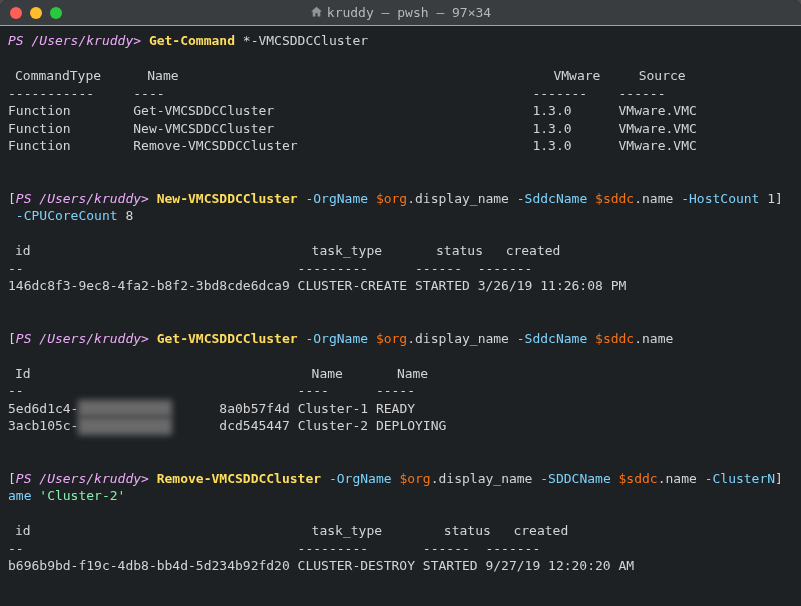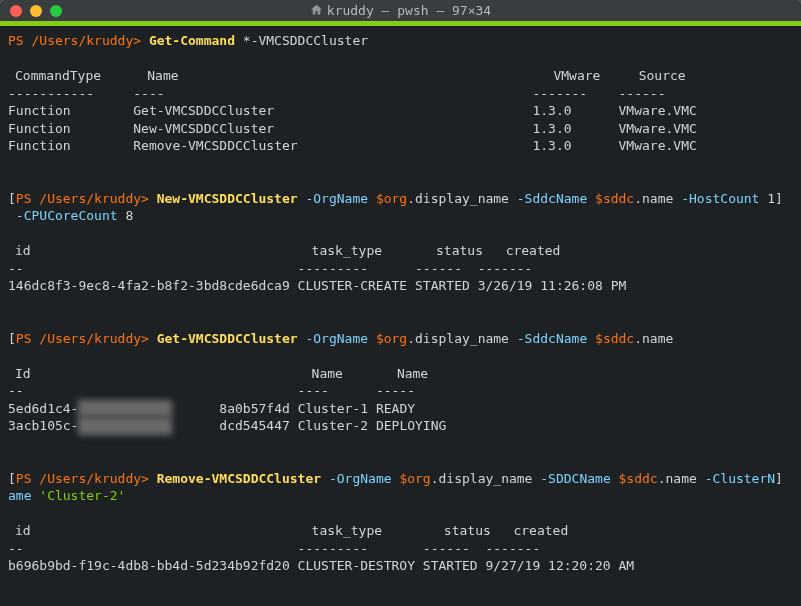--- a/index.html
+++ b/index.html
@@ -17,21 +17,21 @@
       overflow: hidden;
       box-shadow: 0 10px 40px rgba(0,0,0,0.5);
     }
     .titlebar {
       height: 26px;
       background: #3a3d3f;
       display: flex;
       align-items: center;
       padding: 0 10px;
       position: relative;
-      border-bottom: 5px solid #84cc16;
+      border-bottom: 1px solid #84cc16;
     }
     .traffic-lights {
       display: flex;
       gap: 8px;
     }
     .traffic-light {
       width: 12px;
       height: 12px;
       border-radius: 50%;
     }
@@ -56,26 +56,26 @@
       opacity: 0.7;
     }
     .terminal {
       padding: 6px 8px 10px 8px;
       color: #d4d4d4;
       font-size: 13px;
       line-height: 17.5px;
       white-space: pre;
       min-height: 580px;
     }
-    .prompt { color: #f97316; }
+    .prompt { color: #f0abfc; font-style: italic; }
     .bracket { color: #d4d4d4; }
     .cmd-highlight { color: #ffde5c; font-weight: bold; }
     .param { color: #7dd3fc; }
     .varval { color: #f97316; }
-    .string { color: #84cc16; }
+    .string { color: #86efac; }
     .header { color: #d4d4d4; margin-left: 7px; }
     .dashes { color: #d4d4d4; }
     .blurred {
       display: inline-block;
       background: #6a6a6a;
       color: transparent;
       filter: blur(3px);
       user-select: none;
     }
   </style>

